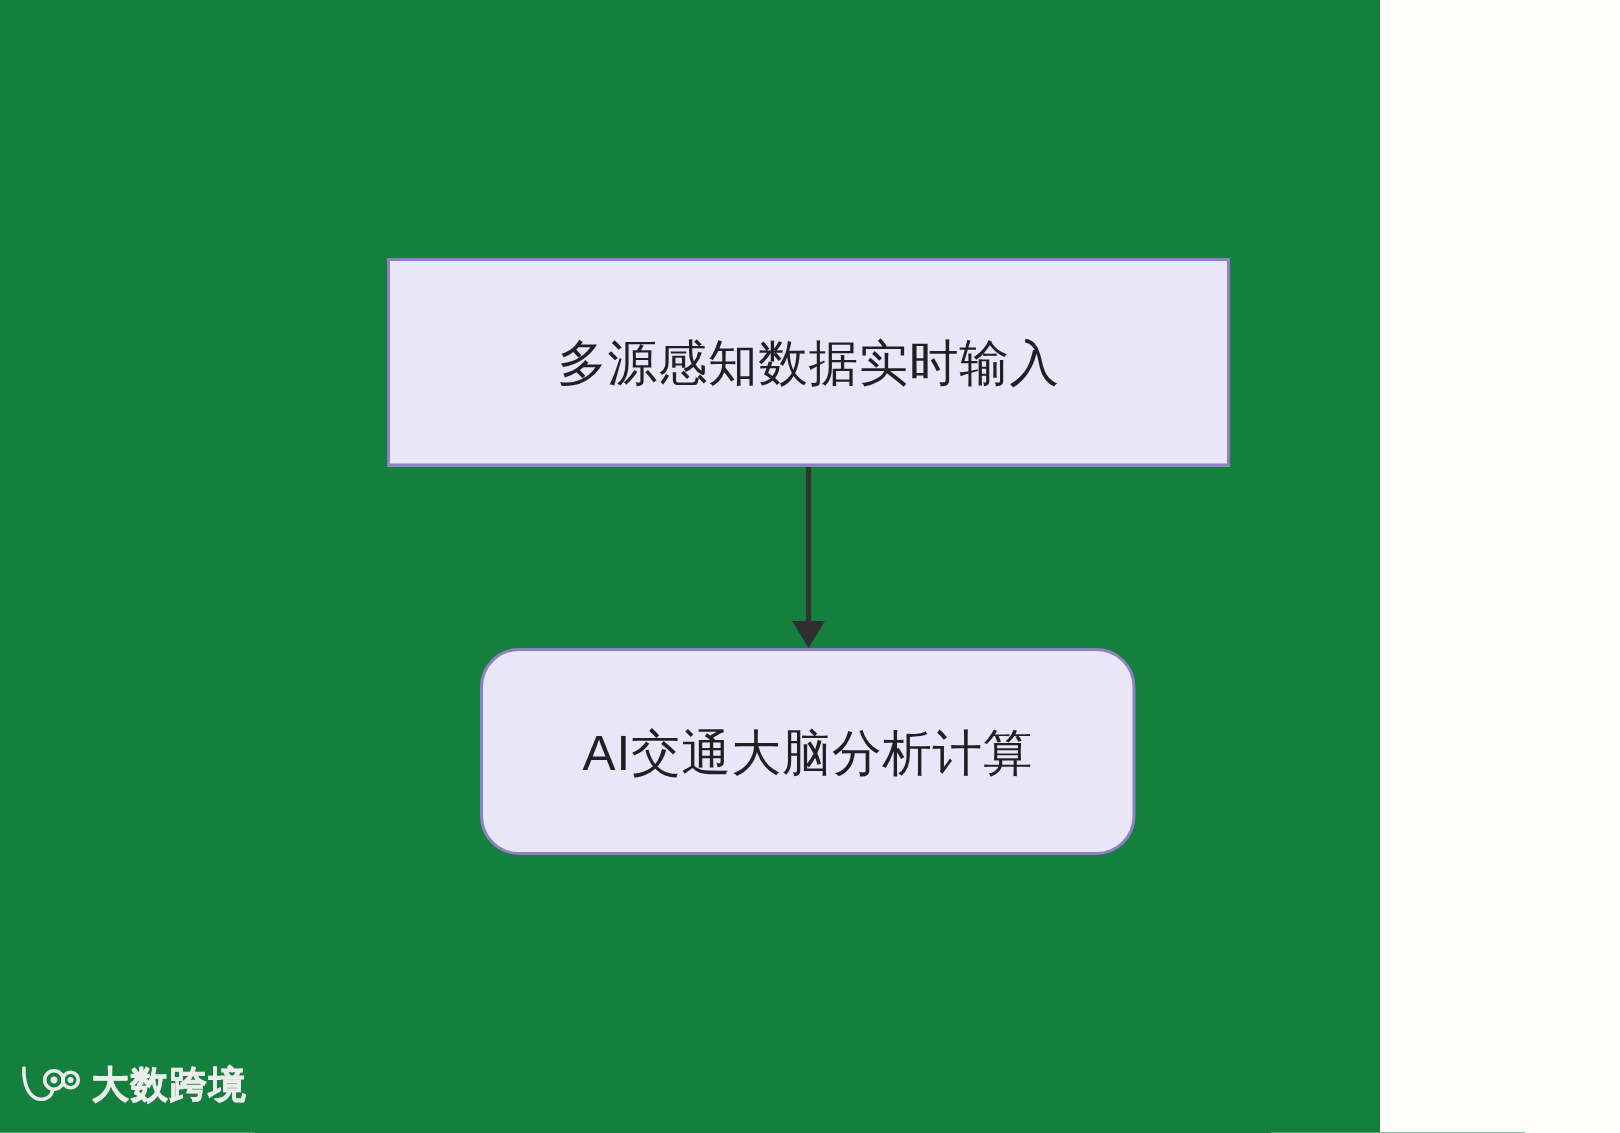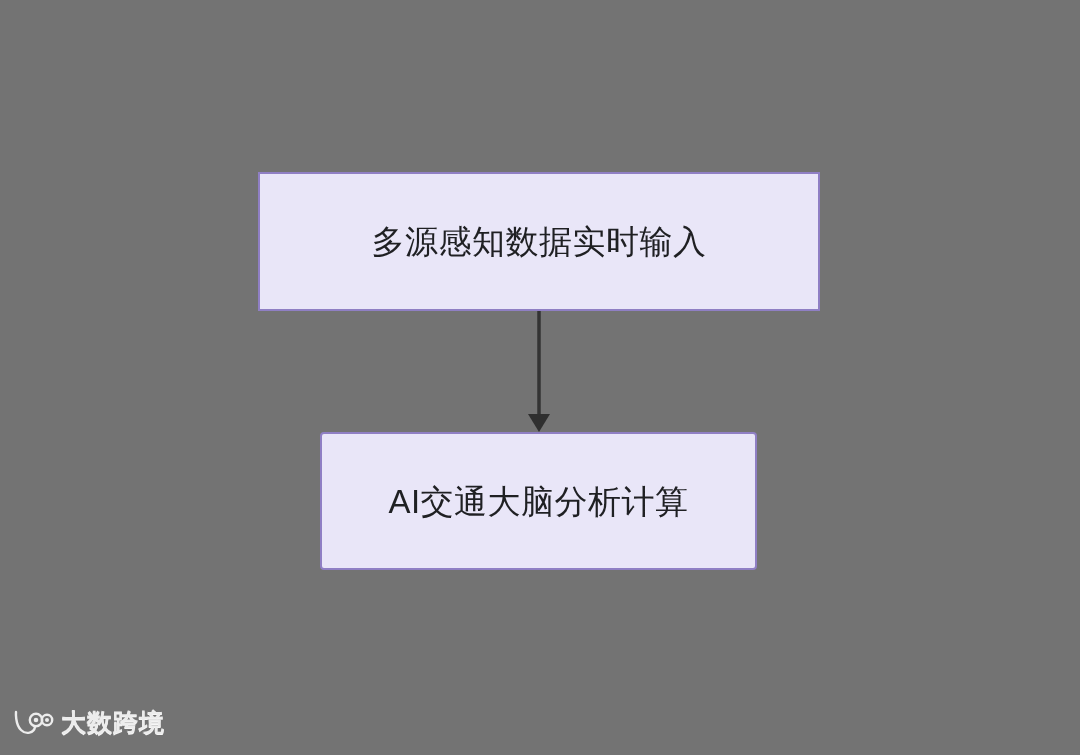--- a/index.html
+++ b/index.html
@@ -8,23 +8,23 @@
   }
   body {
     width: 1080px;
     height: 755px;
     background: #fdfdfb;
     font-family: "Liberation Sans", "DejaVu Sans", sans-serif;
     overflow: hidden;
   }
   #canvas {
     position: relative;
-    width: 1080px;
+    width: 920px;
     height: 755px;
-    background: #737373;
+    background: #15803d;
   }
 
   
   .node {
     position: absolute;
     box-sizing: border-box;
     display: flex;
     align-items: center;
     justify-content: center;
     background: #e9e6f8;
@@ -46,21 +46,21 @@
     top: 172px;
     width: 562px;
     height: 139px;
     border-radius: 0px;
   }
   #node-compute {
     left: 320px;
     top: 432px;
     width: 437px;
     height: 138px;
-    border-radius: 4px;
+    border-radius: 26px;
   }
 
   
   #edge-layer {
     position: absolute;
     left: 0;
     top: 0;
     width: 1080px;
     height: 755px;
     pointer-events: none;

